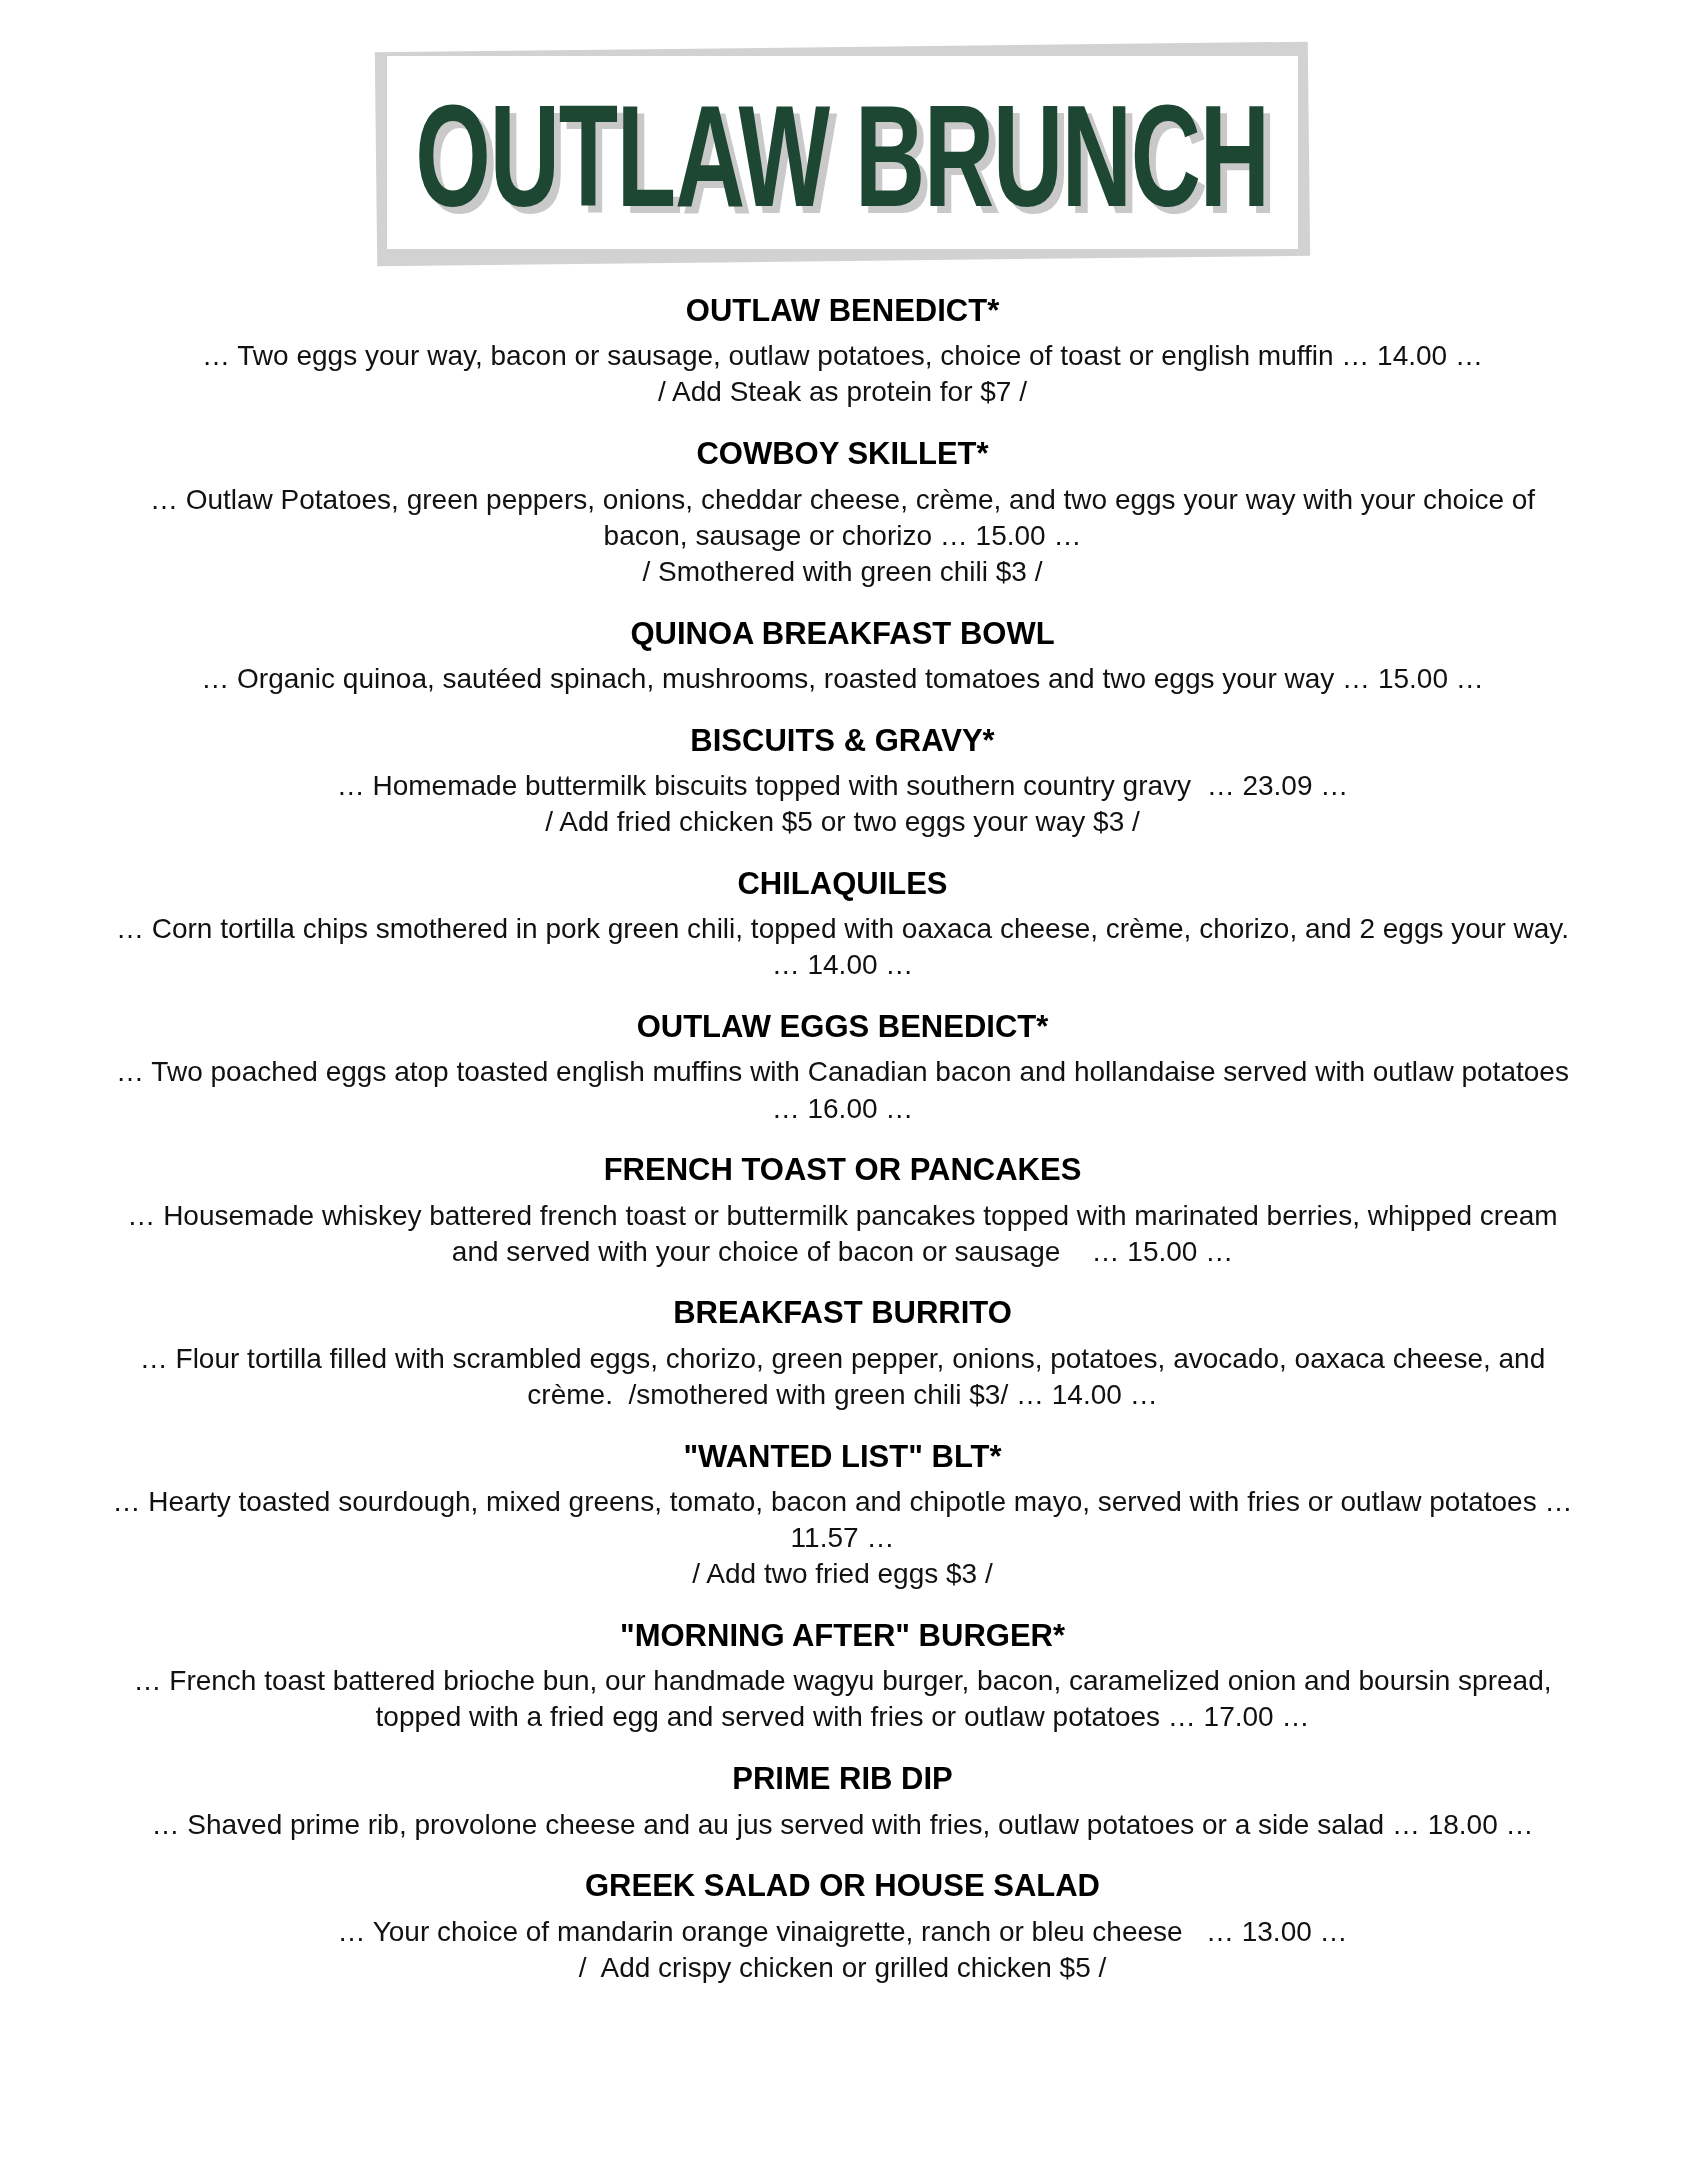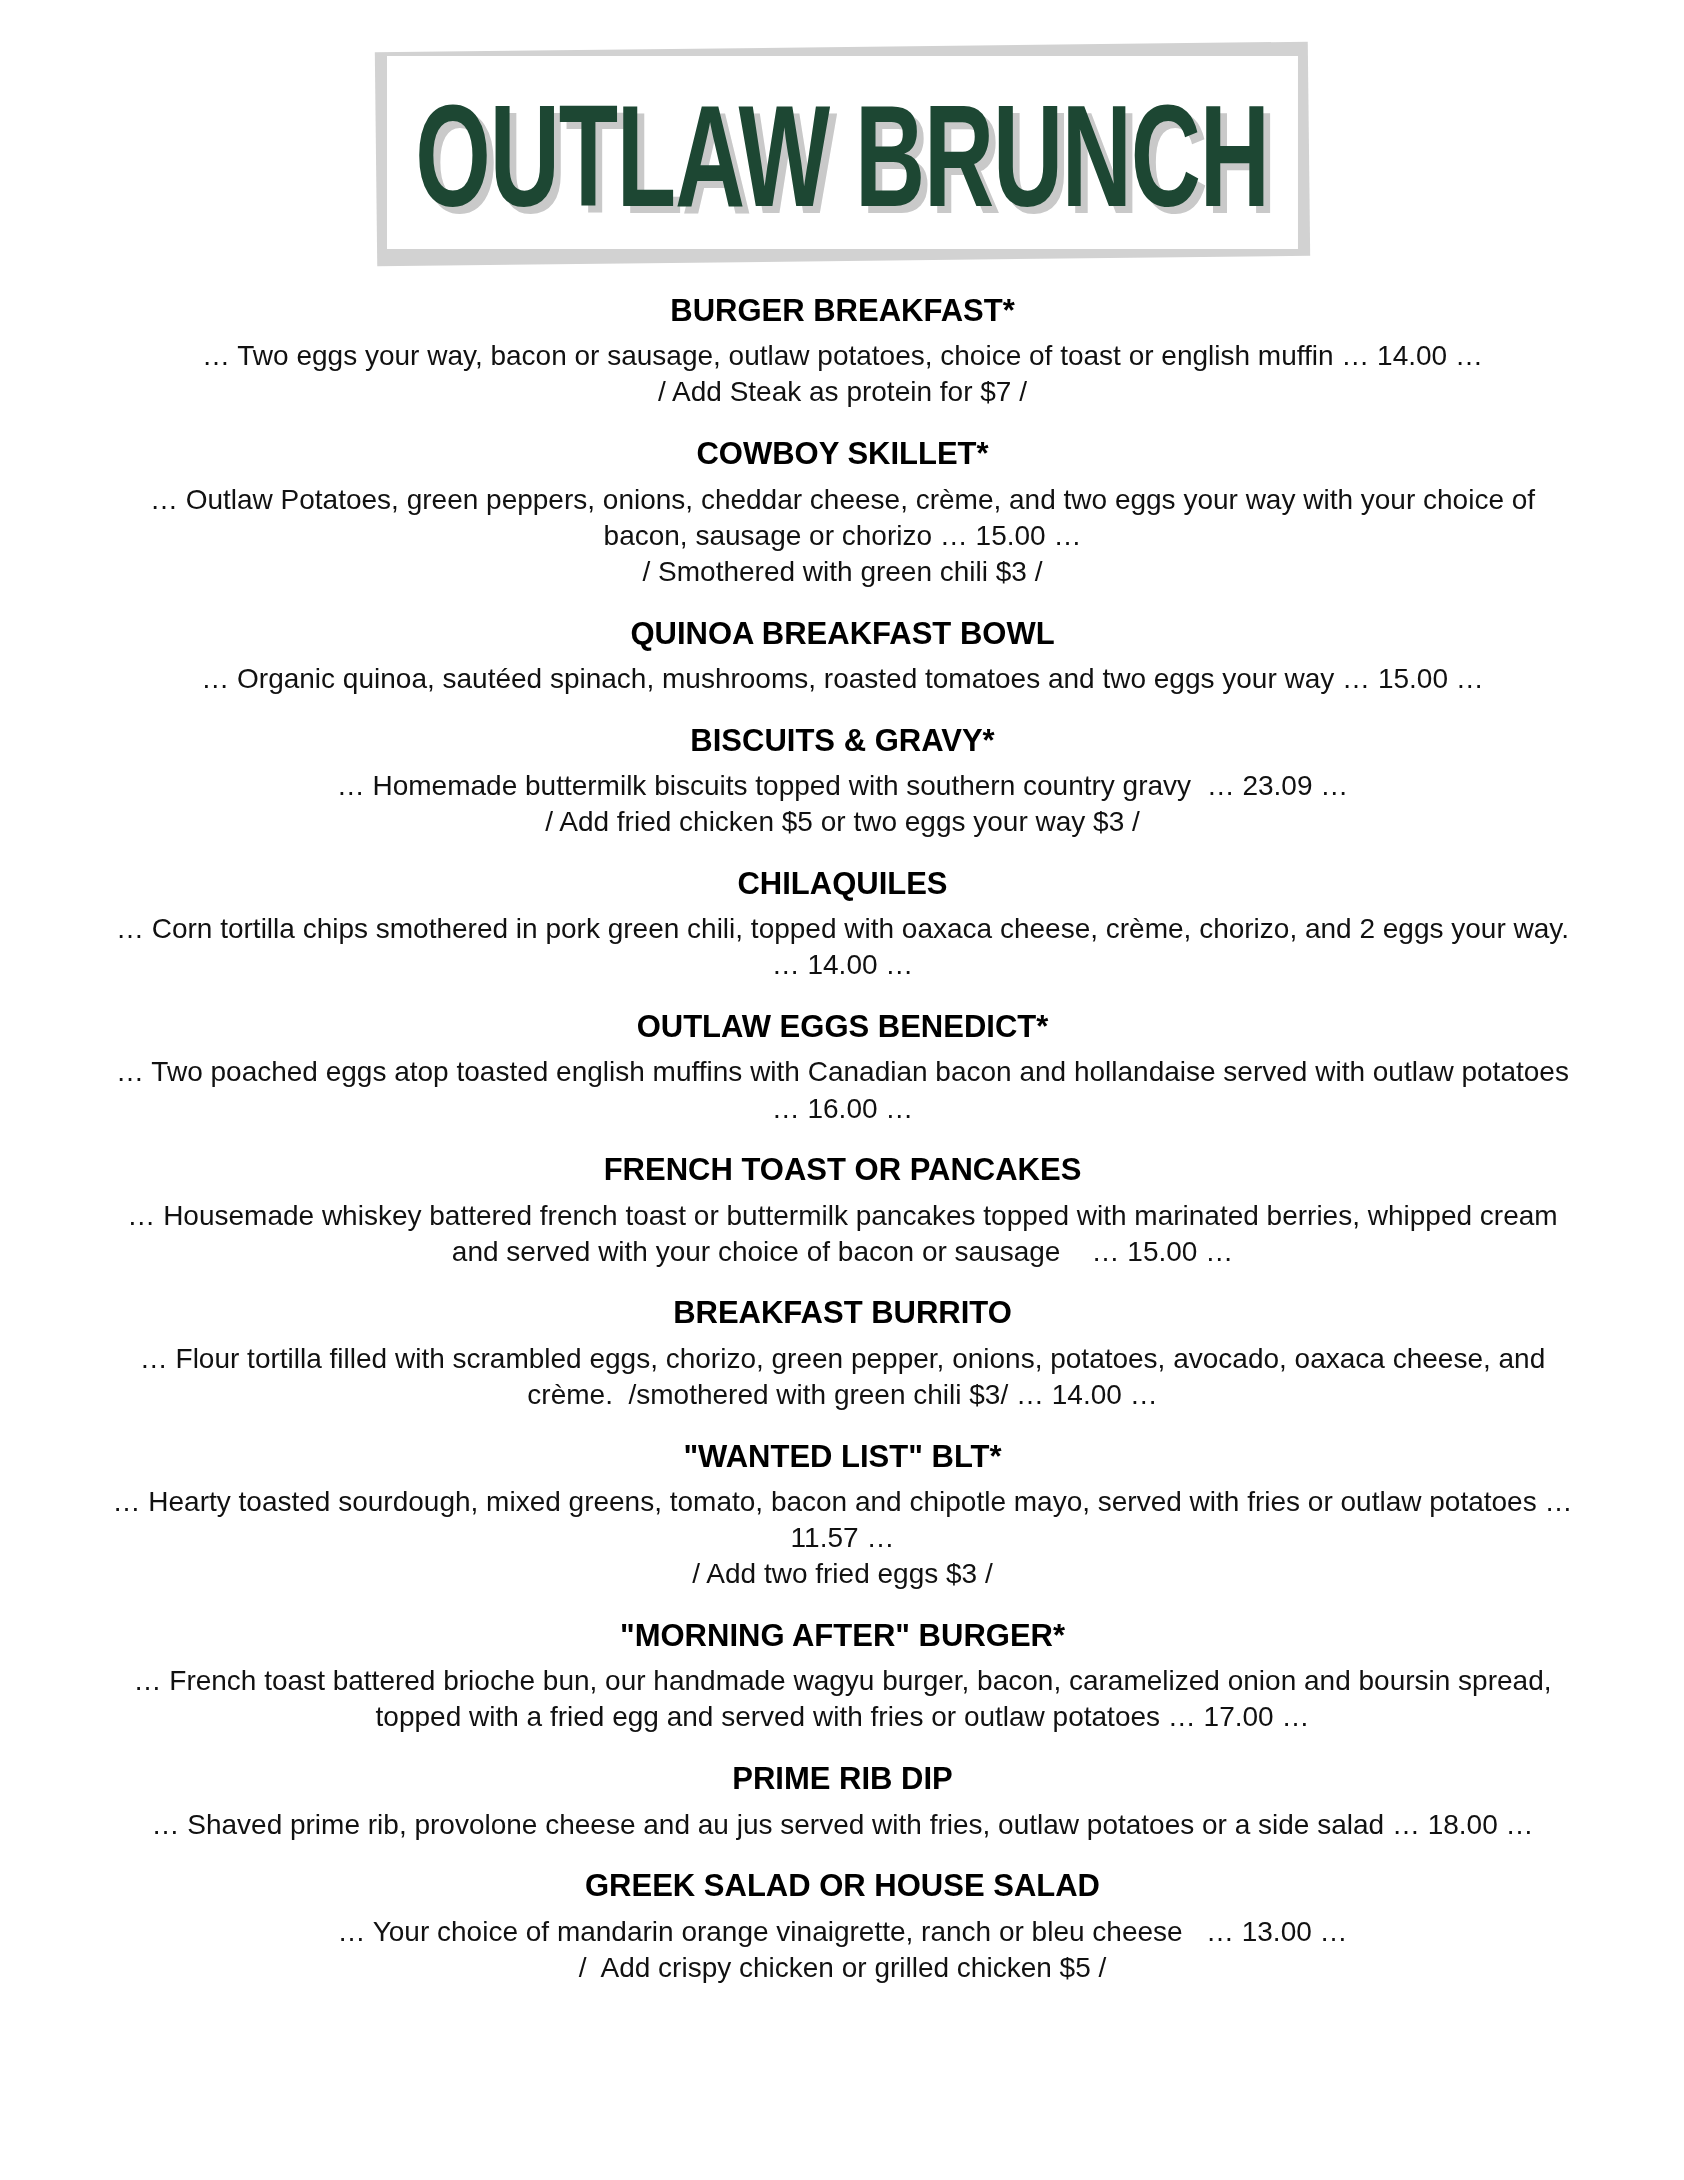--- a/index.html
+++ b/index.html
@@ -76,21 +76,21 @@
         <svg width="873" height="162" viewBox="0 0 1025 190">
           <text class="logo-shadow" x="520" y="168" text-anchor="middle" textLength="1002" lengthAdjust="spacingAndGlyphs" fill="#c9c9c9">OUTLAW BRUNCH</text>
           <text class="logo-text" x="512" y="160" text-anchor="middle" textLength="1002" lengthAdjust="spacingAndGlyphs" fill="#1d4733">OUTLAW BRUNCH</text>
         </svg>
       </div>
     </div>
   </div>
 
   <div class="menu" id="menu-list">
     <section class="menu-item">
-      <h2 class="item-name">BURGER BREAKFAST*</h2>
+      <h2 class="item-name">OUTLAW BENEDICT*</h2>
       <p class="item-desc">… Two eggs your way, bacon or sausage, outlaw potatoes, choice of toast or english muffin … 14.00 …</p>
       <p class="item-note">/ Add Steak as protein for $7 /</p>
     </section>
 
     <section class="menu-item">
       <h2 class="item-name">COWBOY SKILLET*</h2>
       <p class="item-desc">… Outlaw Potatoes, green peppers, onions, cheddar cheese, crème, and two eggs your way with your choice of bacon, sausage or chorizo … 15.00 …</p>
       <p class="item-note">/ Smothered with green chili $3 /</p>
     </section>
 

